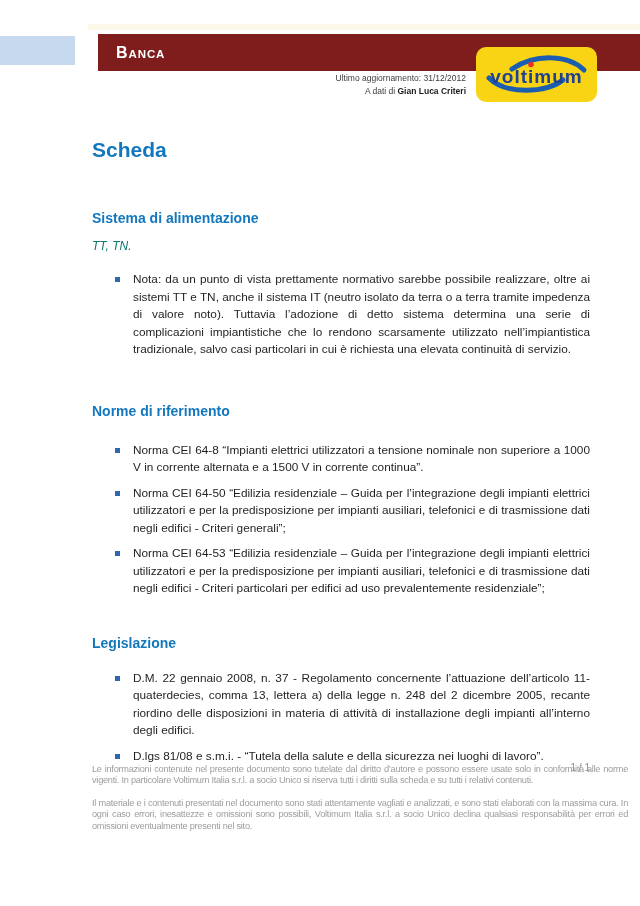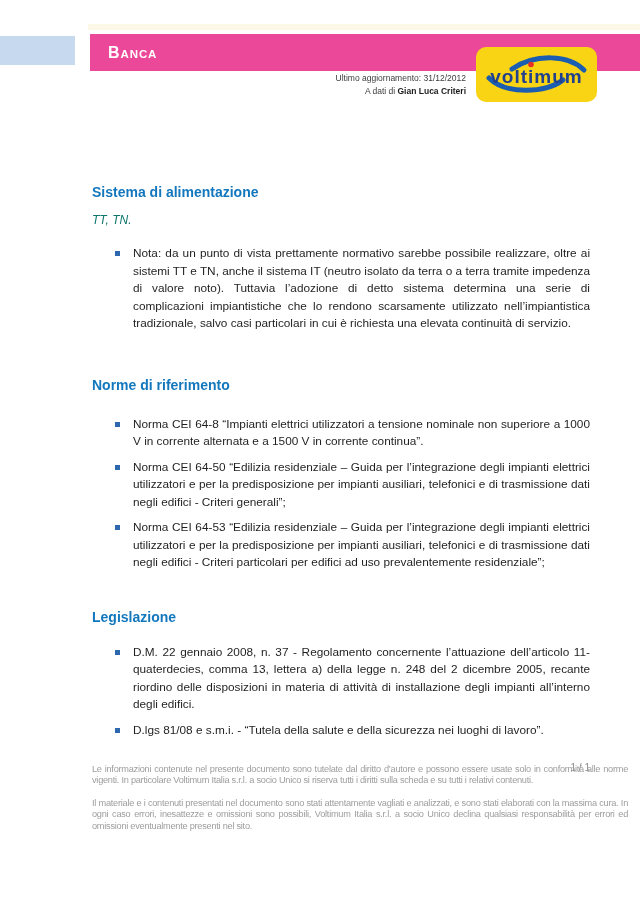--- a/index.html
+++ b/index.html
@@ -7,21 +7,21 @@
     width: 640px; height: 906px;
     background: #ffffff;
     font-family: "Liberation Sans", sans-serif;
     overflow: hidden;
   }
   .page { position: relative; width: 640px; height: 906px; background: #fff; }
 
   
   .cream-line { position: absolute; left: 88px; right: 0; top: 24px; height: 6px; background: #fbf8e7; }
   .lightblue-block { position: absolute; left: 0; top: 36px; width: 75px; height: 29px; background: #c6d9ef; }
-  .blue-bar { position: absolute; left: 90px; right: 0; top: 34px; height: 37px; background: #ec4899; }
+  .blue-bar { position: absolute; left: 98px; right: 0; top: 34px; height: 37px; background: #7f1d1d; }
   .banca-label {
     display: block; position: absolute; left: 18px; top: 9px;
     color: #ffffff; font-weight: bold; font-size: 11.5px; letter-spacing: 0.9px; line-height: 19px;
   }
   .banca-label::first-letter { font-size: 16px; }
   .meta {
     position: absolute; top: 72px; right: 174px; text-align: right;
     font-size: 8.5px; line-height: 12.5px; color: #3c3c3c; white-space: nowrap;
   }
   .meta b { color: #1c1c1c; }
@@ -87,20 +87,21 @@
     <svg width="121" height="55" viewBox="0 0 121 55" xmlns="http://www.w3.org/2000/svg">
       <rect x="0" y="0" width="121" height="55" rx="10" fill="#f9d415"></rect>
       <path d="M 36 22 C 60 6, 93 8, 108 23" fill="none" stroke="#1b5db0" stroke-width="5" stroke-linecap="round"></path>
       <path d="M 13 31 C 30 48, 70 46, 87 33" fill="none" stroke="#1b5db0" stroke-width="5" stroke-linecap="round"></path>
       <text x="60.5" y="36" text-anchor="middle" font-family="Liberation Sans, sans-serif" font-size="19" font-weight="bold" letter-spacing="1" fill="#21418e">voltimum</text>
       <circle cx="55" cy="17.5" r="2.8" fill="#e73128"></circle>
     </svg>
   </div>
 
   <div class="content">
+    <h1 class="doc-title">Scheda</h1>
 
     <h2 class="sec-title s1">Sistema di alimentazione</h2>
     <p class="intro">TT, TN.</p>
     <ul class="blist u1">
       <li><span class="sq"></span>Nota: da un punto di vista prettamente normativo sarebbe possibile realizzare, oltre ai sistemi TT e TN, anche il sistema IT (neutro isolato da terra o a terra tramite impedenza di valore noto). Tuttavia l’adozione di detto sistema determina una serie di complicazioni impiantistiche che lo rendono scarsamente utilizzato nell’impiantistica tradizionale, salvo casi particolari in cui è richiesta una elevata continuità di servizio.</li>
     </ul>
 
     <h2 class="sec-title s2">Norme di riferimento</h2>
     <ul class="blist u2">
       <li><span class="sq"></span>Norma CEI 64-8 “Impianti elettrici utilizzatori a tensione nominale non superiore a 1000 V in corrente alternata e a 1500 V in corrente continua”.</li>

